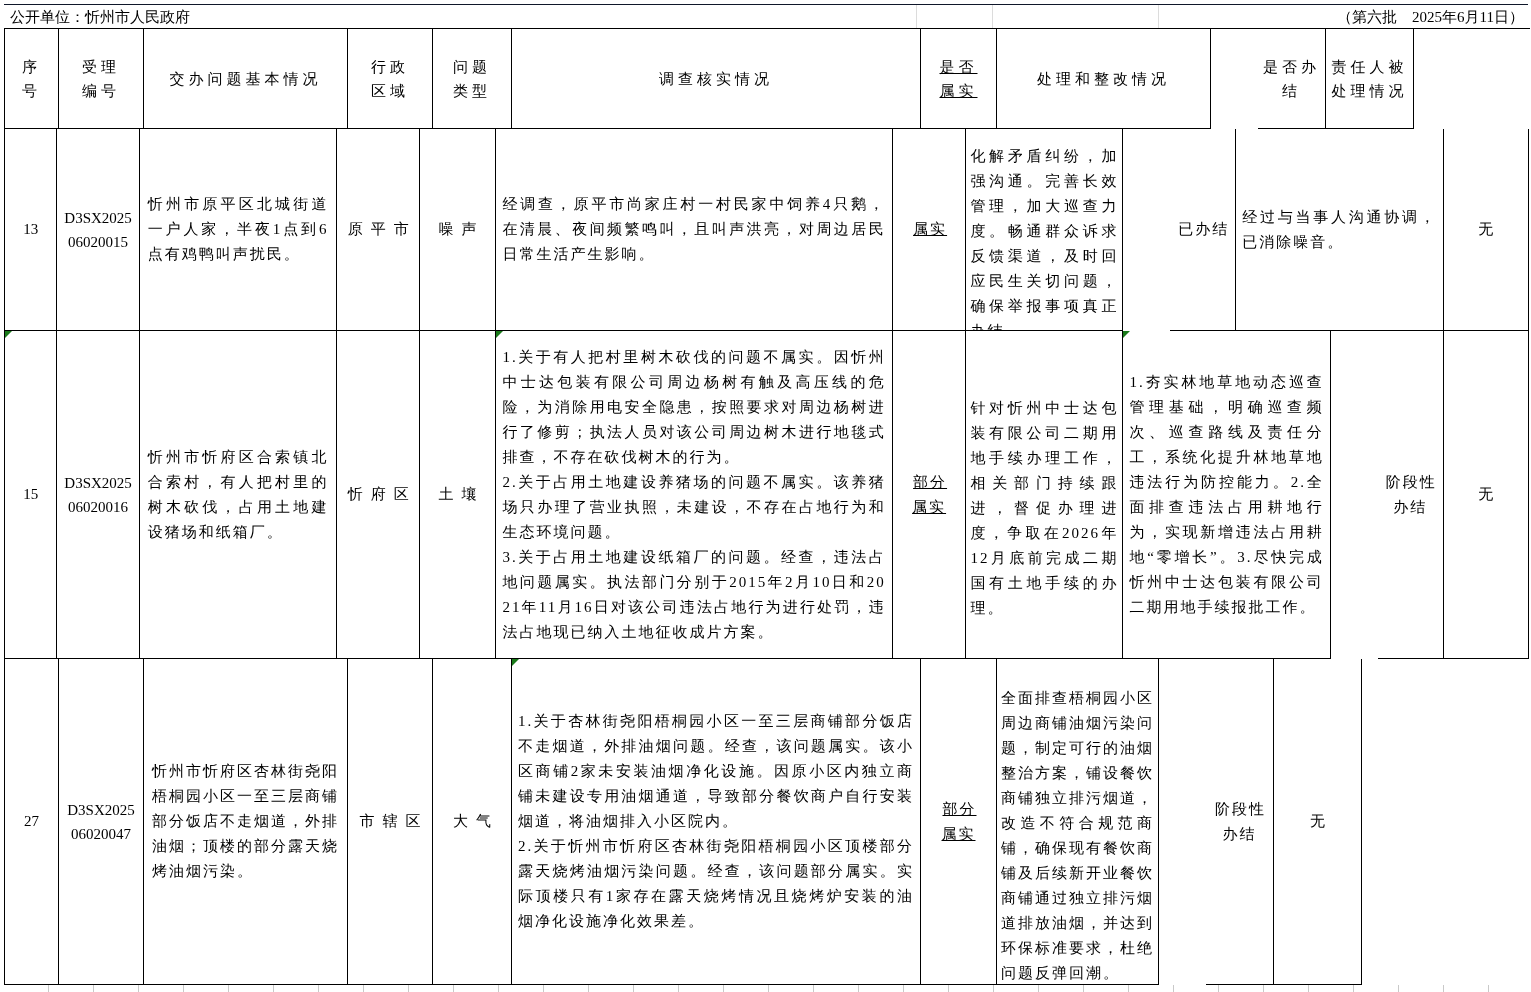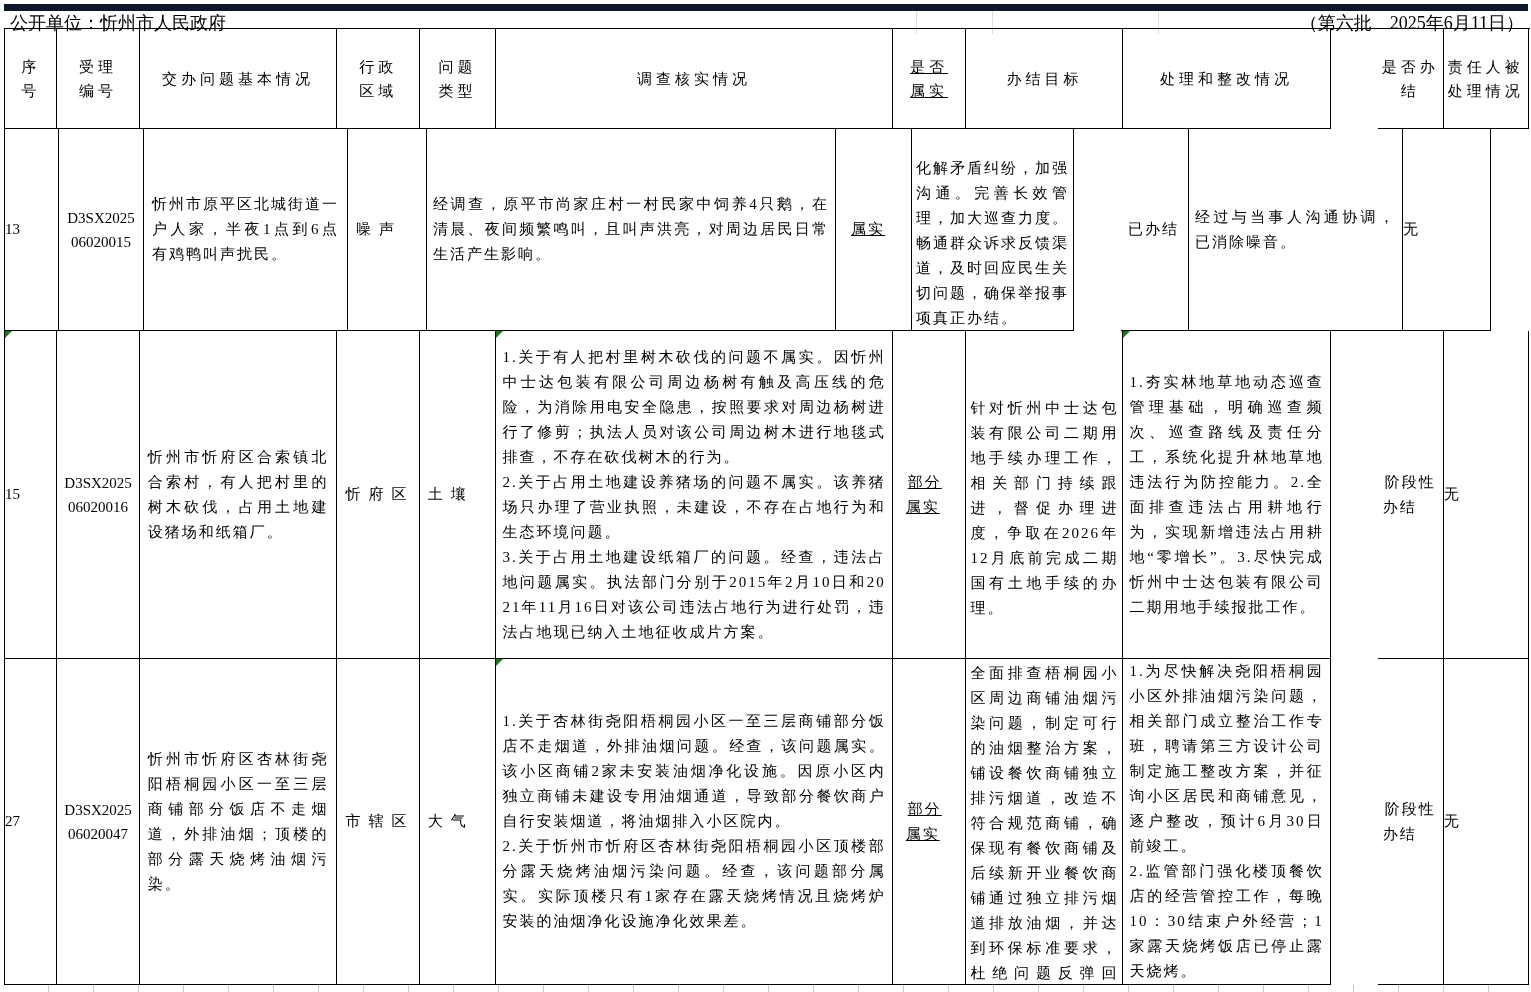--- a/index.html
+++ b/index.html
@@ -7,23 +7,23 @@
     width:1531px;height:992px;overflow:hidden;position:relative;
     font-family:"Liberation Serif","DejaVu Serif",serif;
     color:#000;
     -webkit-font-smoothing:antialiased;
   }
   .abs{position:absolute;}
 
   
   .title-row{
     left:4px;top:4px;width:1524px;height:24px;
-    border-top:7px solid #0f172a;
+    border-top:1px solid #0f172a;
     display:flex;align-items:center;justify-content:space-between;
-    font-size:18px;line-height:24px;white-space:nowrap;
+    font-size:15px;line-height:24px;white-space:nowrap;
   }
   .title-left{padding-left:6px;}
   .title-right{padding-right:4px;}
   .faint-v{position:absolute;top:0;width:1px;height:23px;background:#dcdcdc;}
 
   
   .tbl{
     left:4px;top:28px;width:1525px;
     border-left:1px solid #000;border-top:1px solid #000;
     box-sizing:content-box;
@@ -44,21 +44,21 @@
   .hrow .cell{height:100px;}
   .r13 .cell{height:202px;}
   .r15 .cell{height:328px;}
   .r27 .cell{height:326px;}
 
   .hd{
     text-align:center;white-space:pre-line;
     letter-spacing:4px;line-height:24px;
   }
   .c-center{
-    white-space:pre-line;width:100%;
+    text-align:center;white-space:pre-line;width:100%;
   }
   .wrapnum{padding:0 5px;word-break:break-all;text-align:center;width:100%;line-height:24px;}
   .just{
     width:100%;padding:0 6px;
     text-align:justify;word-break:break-all;white-space:pre-line;
     letter-spacing:2px;
   }
   .pad8{padding:0 8px;}
   .pad4{padding:0 4px;margin-top:28px;}
   .sp1{letter-spacing:8px;text-indent:8px;}   
@@ -111,23 +111,20 @@
         <div class="hd">问题
 类型</div>
       </div>
     <div class="cell c6">
         <div class="hd">调查核实情况</div>
       </div>
     <div class="cell c7">
         <div class="hd">是否
 属实</div>
       </div>
-    <div class="cell c8">
-        <div class="hd">办结目标</div>
-      </div>
     <div class="cell c9">
         <div class="hd">处理和整改情况</div>
       </div>
     <div class="cell c10">
         <div class="hd">是否办
 结</div>
       </div>
     <div class="cell c11">
         <div class="hd">责任人被
 处理情况</div>
@@ -136,20 +133,23 @@
 
   <div class="row r13">
     <div class="cell c1">
         <div class="c-center">13</div>
       </div>
     <div class="cell c2">
         <div class="wrapnum">D3SX202506020015</div>
       </div>
     <div class="cell c3">
         <div class="just pad8">忻州市原平区北城街道一户人家，半夜1点到6点有鸡鸭叫声扰民。</div>
+      </div>
+    <div class="cell c4">
+        <div class="c-center sp1">原平市</div>
       </div>
     <div class="cell c5">
         <div class="c-center sp1">噪声</div>
       </div>
     <div class="cell c6">
         <div class="just">经调查，原平市尚家庄村一村民家中饲养4只鹅，在清晨、夜间频繁鸣叫，且叫声洪亮，对周边居民日常生活产生影响。</div>
       </div>
     <div class="cell c7 v-pad">
         <div class="c-center sp2">属实</div>
       </div>
@@ -224,24 +224,20 @@
     <div class="cell c6 flag">
         <div class="just">1.关于杏林街尧阳梧桐园小区一至三层商铺部分饭店不走烟道，外排油烟问题。经查，该问题属实。该小区商铺2家未安装油烟净化设施。因原小区内独立商铺未建设专用油烟通道，导致部分餐饮商户自行安装烟道，将油烟排入小区院内。
 2.关于忻州市忻府区杏林街尧阳梧桐园小区顶楼部分露天烧烤油烟污染问题。经查，该问题部分属实。实际顶楼只有1家存在露天烧烤情况且烧烤炉安装的油烟净化设施净化效果差。</div>
       </div>
     <div class="cell c7 v-pad">
         <div class="c-center sp2">部分属实</div>
       </div>
     <div class="cell c8">
         <div class="just pad4">全面排查梧桐园小区周边商铺油烟污染问题，制定可行的油烟整治方案，铺设餐饮商铺独立排污烟道，改造不符合规范商铺，确保现有餐饮商铺及后续新开业餐饮商铺通过独立排污烟道排放油烟，并达到环保标准要求，杜绝问题反弹回潮。</div>
       </div>
-    <div class="cell c9">
-        <div class="just">1.为尽快解决尧阳梧桐园小区外排油烟污染问题，相关部门成立整治工作专班，聘请第三方设计公司制定施工整改方案，并征询小区居民和商铺意见，逐户整改，预计6月30日前竣工。
-2.监管部门强化楼顶餐饮店的经营管控工作，每晚10：30结束户外经营；1家露天烧烤饭店已停止露天烧烤。</div>
-      </div>
     <div class="cell c10 s-pad">
         <div class="c-center sp2">阶段性办结</div>
       </div>
     <div class="cell c11">
         <div class="c-center">无</div>
       </div>
   </div>
 
 </div>
 

